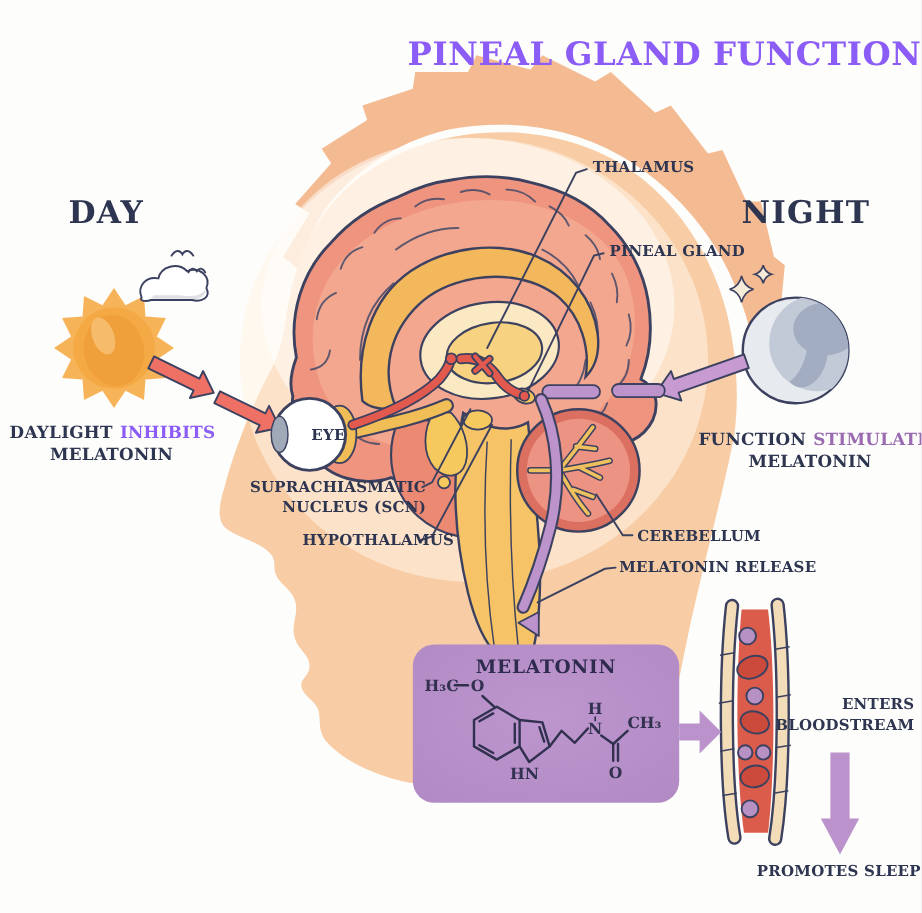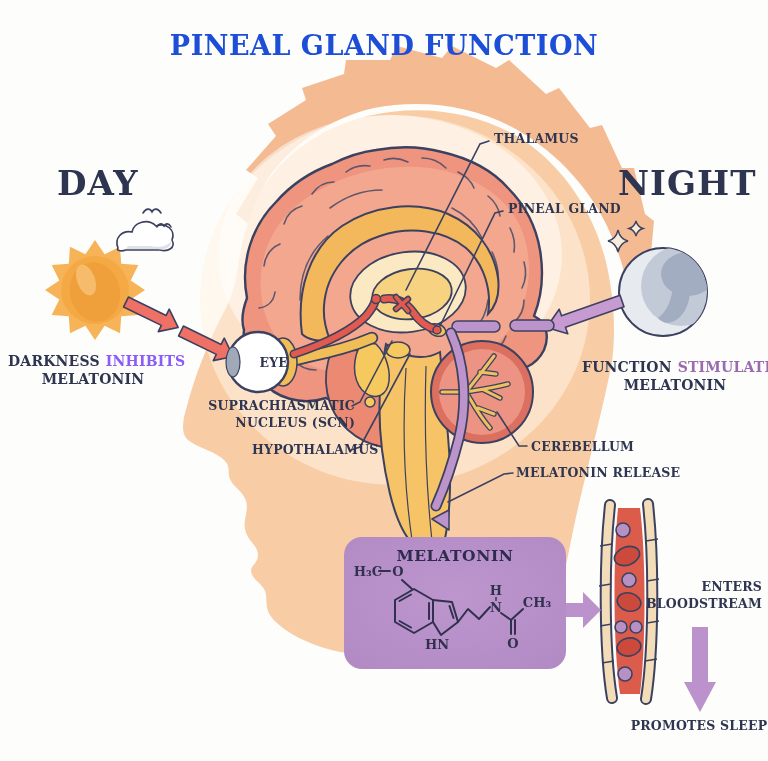--- a/index.html
+++ b/index.html
@@ -1,22 +1,22 @@
 <!DOCTYPE html>
 <html><head>
 <meta charset="utf-8">
 <style>
   html,body{margin:0;padding:0;background:#e9e9e9;}
   .canvas{position:relative;width:768px;height:761px;background:#fdfdfb;overflow:hidden;
           font-family:"DejaVu Serif",serif;}
   .art{position:absolute;left:0;top:0;}
   .lbl{position:absolute;font-family:"DejaVu Serif",serif;font-weight:700;color:#2e3550;
        letter-spacing:.2px;white-space:nowrap;text-align:right;}
-  .title{left:0;right:0;top:30px;text-align:center;font-size:27px;letter-spacing:.5px;color:#1d4ed8;}
-  .big{font-size:34px;letter-spacing:1px;}
+  .title{left:0;right:0;top:30px;text-align:right;font-size:27px;letter-spacing:.5px;color:#8b5cf6;}
+  .big{font-size:26px;letter-spacing:1px;}
   .caption{white-space:normal;text-align:center;font-size:14px;line-height:1.3;}
   .caption .pre{margin-right:6px;}
   .accent-red{color:#8b5cf6;}
   .accent-purple{color:#9a6bb0;}
   .small{font-size:12.5px;}
   .center{text-align:right;white-space:normal;line-height:1.35;}
   .boxtitle{font-size:15.5px;letter-spacing:.6px;color:#2e2b4e;}
 </style>
 </head>
 <body>
@@ -287,21 +287,21 @@
   <polygon fill="#bb92cb" points="566,603 583,603 583,592 601,610 583,628 583,617 566,617"></polygon>
   <polygon fill="#bb92cb" points="692,627 708,627 708,682 716,682 700,712 684,682 692,682"></polygon>
 </svg>
 
   <div class="lbl title">PINEAL GLAND FUNCTION</div>
 
   <div class="lbl big" style="left:57px;top:163px;">DAY</div>
   <div class="lbl big" style="left:618px;top:163px;">NIGHT</div>
 
   <div class="lbl caption" style="left:8px;top:352px;width:170px;">
-    <span class="pre">DARKNESS</span><span class="accent-red">INHIBITS</span>
+    <span class="pre">DAYLIGHT</span><span class="accent-red">INHIBITS</span>
     <span style="display:block">MELATONIN</span>
   </div>
 
   <div class="lbl caption" style="left:582px;top:358px;width:186px;">
     <span class="pre">FUNCTION</span><span class="accent-purple">STIMULATES</span>
     <span style="display:block">MELATONIN</span>
   </div>
 
   <div class="lbl small" style="left:494px;top:131px;">THALAMUS</div>
   <div class="lbl small" style="left:508px;top:201px;">PINEAL GLAND</div>

